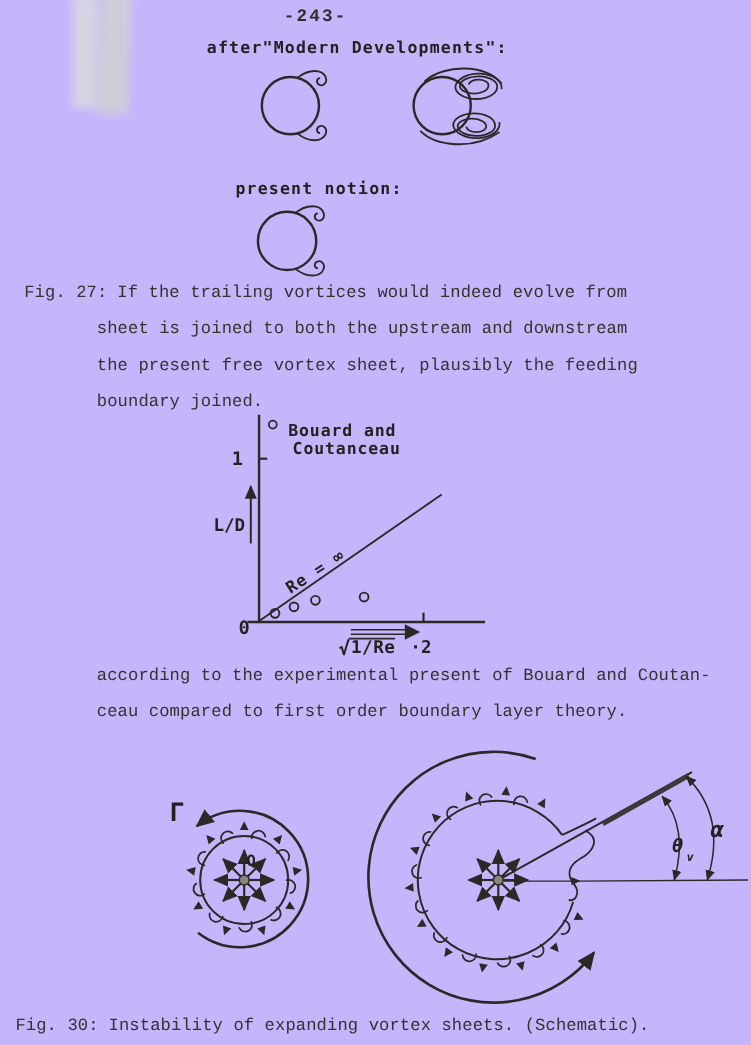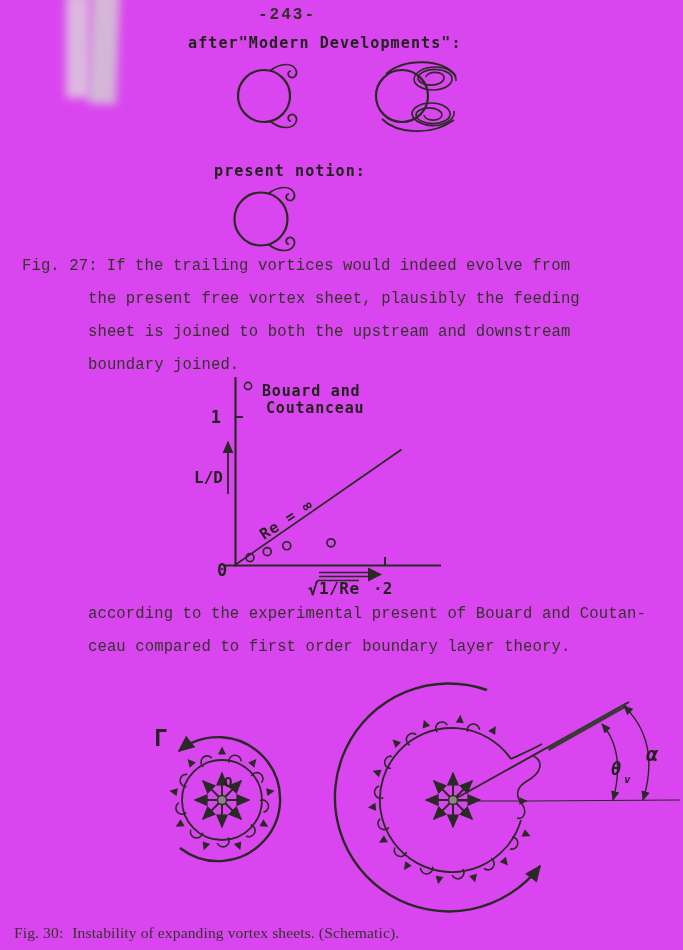--- a/index.html
+++ b/index.html
@@ -1,29 +1,29 @@
 <!DOCTYPE html>
 <html><head>
 <meta charset="utf-8">
 <style>
   html,body{margin:0;padding:0;background:#9a9a9a;}
-  .page{position:relative;width:683px;height:950px;margin:0 auto;background:#d946ef;overflow:hidden;
+  .page{position:relative;width:683px;height:950px;margin:0 auto;background:#c4b5fd;overflow:hidden;
         font-family:"Liberation Mono",monospace;color:#37332c;}
   .smudge{position:absolute;filter:blur(4px);}
   .s1{left:66px;top:-6px;width:24px;height:104px;background:#dedddb;opacity:.75;}
   .s2{left:90px;top:-8px;width:28px;height:112px;background:#d3d2d0;opacity:.8;transform:rotate(2deg);}
   .type{font-family:"Liberation Mono",monospace;}
   .pageno{position:absolute;left:258px;top:6px;font-size:16px;letter-spacing:2px;font-weight:bold;color:#322f29;}
   .hand{position:absolute;font-family:"DejaVu Sans Mono",monospace;font-weight:bold;color:#24221e;}
   .lbl-after{left:188px;top:34px;font-size:15px;letter-spacing:1.1px;}
   .lbl-present{left:186px;top:162px;font-size:15px;letter-spacing:1.1px;margin-left:28px;}
   .caption{position:absolute;font-size:15.6px;line-height:33px;letter-spacing:.1px;color:#36332c;}
   .cap27{left:22px;top:250px;width:650px;}
   .cap28{left:22px;top:598px;width:655px;}
-  .cap30{left:14px;top:916px;width:660px;font-family:Liberation Serif, serif;}
+  .cap30{left:14px;top:916px;width:660px;}
   .cap-line.cont{padding-left:66px;}
   .cap-tag{margin-right:9px;}
   svg{position:absolute;overflow:visible;}
   svg text{font-family:"DejaVu Sans Mono",monospace;fill:#24221e;font-weight:bold;}
   .svgA{left:180px;top:58px;}
   .svgB{left:228px;top:185px;}
   .svgG{left:180px;top:372px;}
   .svgF{left:100px;top:688px;}
   .it{font-style:italic;}
 </style>
@@ -64,22 +64,22 @@
   <svg class="svgB" width="95" height="70" viewBox="0 0 95 70">
     <g fill="none" stroke="#2b2925">
       <circle cx="33" cy="34" r="26.5" stroke-width="2.2"></circle>
       <path d="M 40,9 C 51,0 63,1 66,8 C 68,13 64,17 60,15 C 57,13 58,9 61,9" stroke-width="1.7"></path>
       <path d="M 40,59 C 51,68 63,67 66,60 C 68,55 64,51 60,53 C 57,55 58,59 61,59" stroke-width="1.7"></path>
     </g>
   </svg>
 
   <div class="caption cap27">
     <div class="cap-line"><span class="cap-tag">Fig. 27:</span><span>If the trailing vortices would indeed evolve from</span></div>
+    <div class="cap-line cont">sheet is joined to both the upstream and downstream</div>
     <div class="cap-line cont">the present free vortex sheet, plausibly the feeding</div>
-    <div class="cap-line cont">sheet is joined to both the upstream and downstream</div>
     <div class="cap-line cont">boundary joined.</div>
   </div>
 
   <svg class="svgG" width="300" height="235" viewBox="0 0 300 235">
     <g stroke="#2b2925" fill="none">
       <line x1="55.5" y1="5" x2="55.5" y2="194.5" stroke-width="2.2"></line>
       <line x1="45" y1="193.5" x2="261" y2="193.5" stroke-width="2.2"></line>
       <line x1="55" y1="45" x2="63" y2="45" stroke-width="2"></line>
       <line x1="205" y1="185" x2="205" y2="194" stroke-width="2"></line>
       <line x1="48" y1="122" x2="48" y2="70" stroke-width="1.8" marker-end="url(#ah)"></line>

